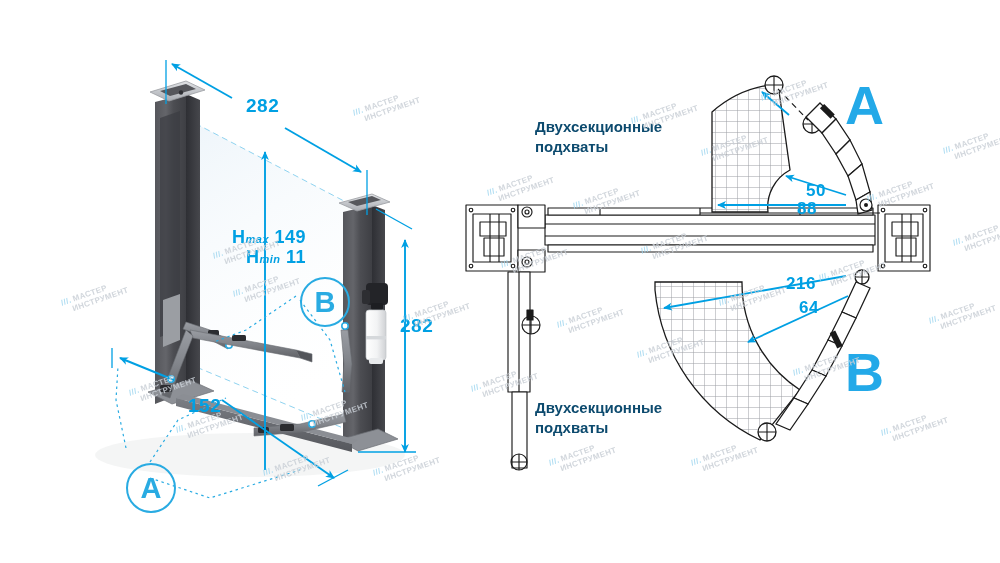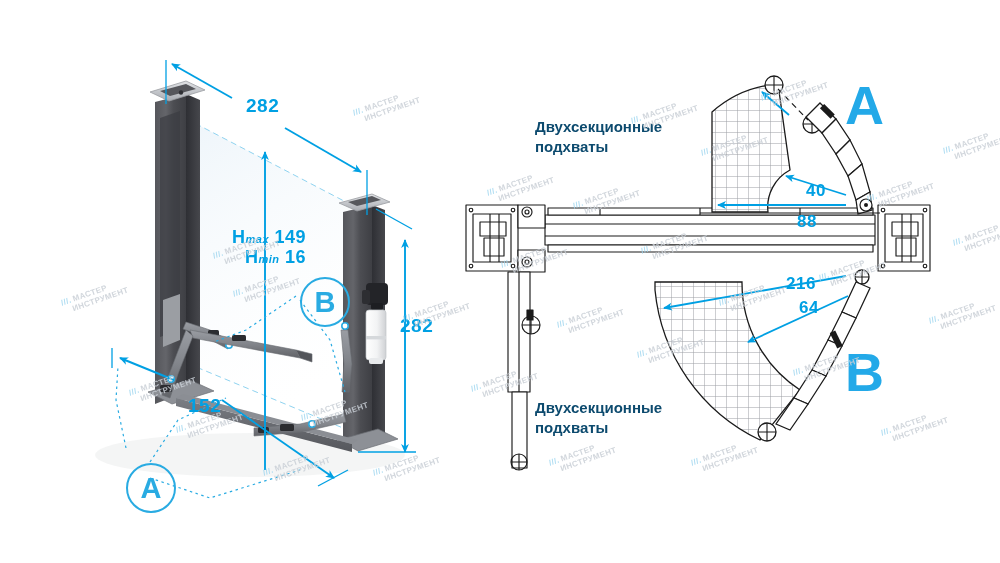--- a/index.html
+++ b/index.html
@@ -348,43 +348,43 @@
 
   <div class="dim dim-lg" style="left:188px;top:396px;">152</div>
 
   <div class="dim dim-hmax" style="left:232px;top:228px;text-align:right;">
     <div>
       <span>H</span><span class="sub">max</span>
       <span>149</span>
     </div>
     <div style="margin-top:1px;">
       <span>H</span><span class="sub">min</span>
-      <span>16</span>
+      <span>11</span>
     </div>
   </div>
 
   <div class="circmark" style="left:300px;top:277px;">B</div>
 
   <div class="circmark" style="left:126px;top:463px;">A</div>
 
   <div class="callout" style="left:535px;top:117px;">
     <div>Двухсекционные</div>
     <div>подхваты</div>
   </div>
 
   <div class="callout" style="left:535px;top:398px;">
     <div>Двухсекционные</div>
     <div>подхваты</div>
   </div>
 
   <div class="bigletter" style="left:845px;top:78px;">A</div>
 
-  <div class="dim dim-md" style="left:806px;top:182px;">40</div>
-
-  <div class="dim dim-md" style="left:797px;top:213px;">88</div>
+  <div class="dim dim-md" style="left:806px;top:182px;">50</div>
+
+  <div class="dim dim-md" style="left:797px;top:200px;">88</div>
 
   <div class="bigletter" style="left:845px;top:345px;">B</div>
 
   <div class="dim dim-md" style="left:786px;top:275px;">216</div>
 
   <div class="dim dim-md" style="left:799px;top:299px;">64</div>
 
   <div id="watermark-layer">
       <div class="wm" style="left: 352px; top: 110px;"><span class="bars">///.</span><span>МАСТЕР</span><br><span style="margin-left:9px">ИНСТРУМЕНТ</span></div>
       <div class="wm" style="left: 212px; top: 253px;"><span class="bars">///.</span><span>МАСТЕР</span><br><span style="margin-left:9px">ИНСТРУМЕНТ</span></div>

